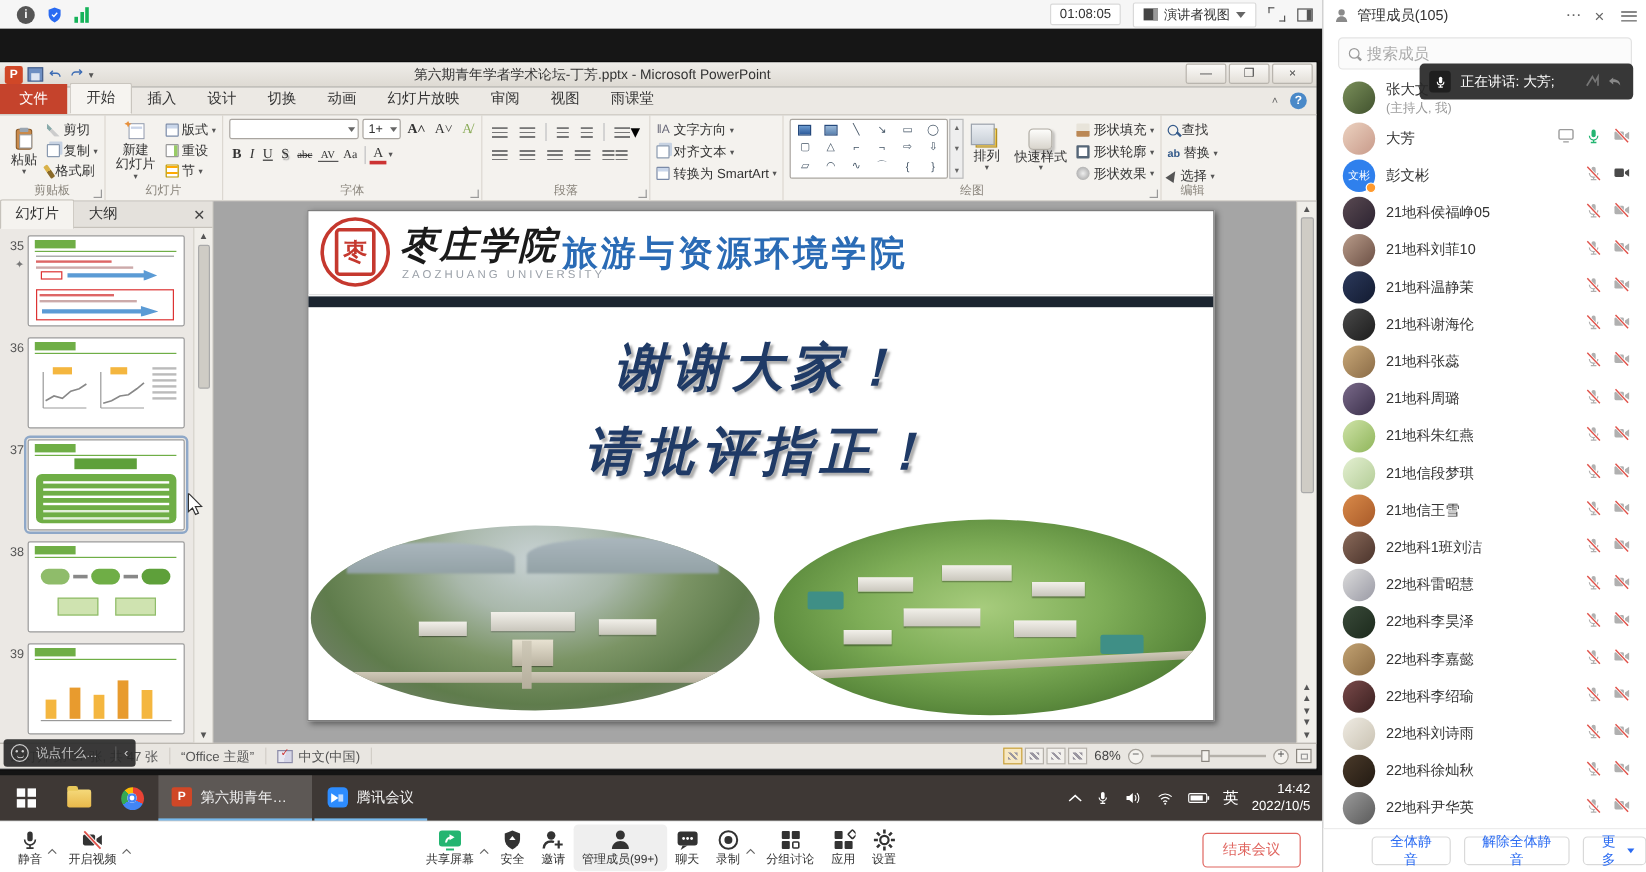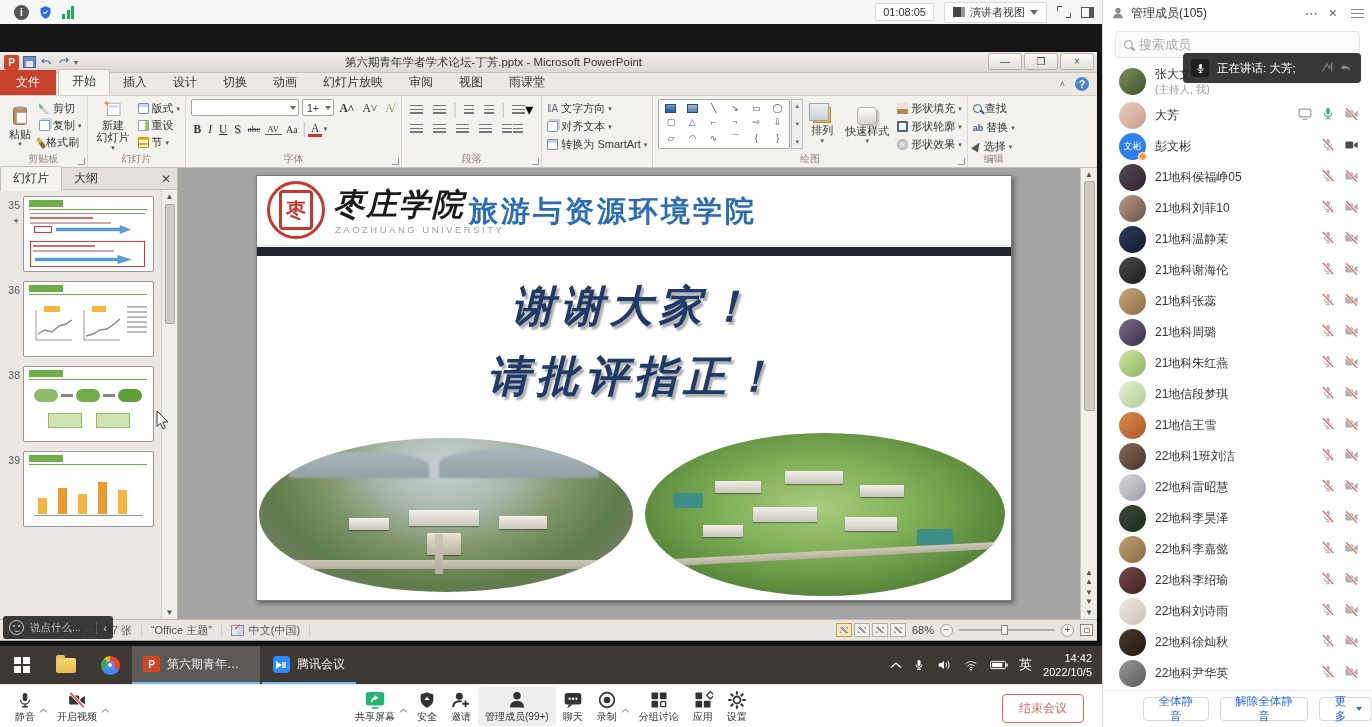--- a/index.html
+++ b/index.html
@@ -573,20 +573,30 @@
                   <rect x="12" y="2" width="16" height="6" fill="#f4b63f"></rect>
                 </svg>
     <svg style="position:absolute;left:56px;top:22px" width="42" height="40" viewBox="0 0 42 40">
                   <path d="M4 36V6M4 36h36" stroke="#999"></path>
                   <polyline points="6,32 13,30 20,26 27,25 34,20 40,15" fill="none" stroke="#888" stroke-width="1.4"></polyline>
                   <rect x="12" y="2" width="14" height="6" fill="#f4b63f"></rect>
                 </svg>
     <i style="position:absolute;right:6px;top:24px;width:20px;height:2px;background:#bbb;box-shadow:0 5px 0 #bbb,0 10px 0 #bbb,0 15px 0 #bbb,0 20px 0 #bbb,0 25px 0 #bbb;"></i>
               </div>
             </div>
+            <div class="trow sel">
+              <div class="tnum">37</div>
+              <div class="thumb">
+                <div class="tk-tag"></div>
+                <div class="tk-ul"></div>
+    <i style="position:absolute;left:38px;top:15px;width:52px;height:9px;background:#5ea03a;"></i>
+    <i style="position:absolute;left:6px;top:28px;right:6px;bottom:5px;background:#6fae46;border-radius:5px;"></i>
+    <i style="position:absolute;left:12px;top:34px;right:12px;height:2px;background:#fff;box-shadow:0 6px 0 #fff,0 12px 0 #fff,0 18px 0 #fff,0 24px 0 rgba(255,255,255,.8),0 30px 0 rgba(255,255,255,.8);"></i>
+              </div>
+            </div>
             <div class="trow">
               <div class="tnum">38</div>
               <div class="thumb">
                 <div class="tk-tag"></div>
                 <div class="tk-ul"></div>
     <i style="position:absolute;left:10px;top:22px;width:24px;height:13px;background:#8fbc6a;border-radius:8px;"></i>
     <i style="position:absolute;left:52px;top:22px;width:24px;height:13px;background:#6fae46;border-radius:8px;"></i>
     <i style="position:absolute;left:94px;top:22px;width:24px;height:13px;background:#5ea03a;border-radius:8px;"></i>
     <i style="position:absolute;left:37px;top:27px;width:12px;height:3px;background:#888;"></i>
     <i style="position:absolute;left:79px;top:27px;width:12px;height:3px;background:#888;"></i>

